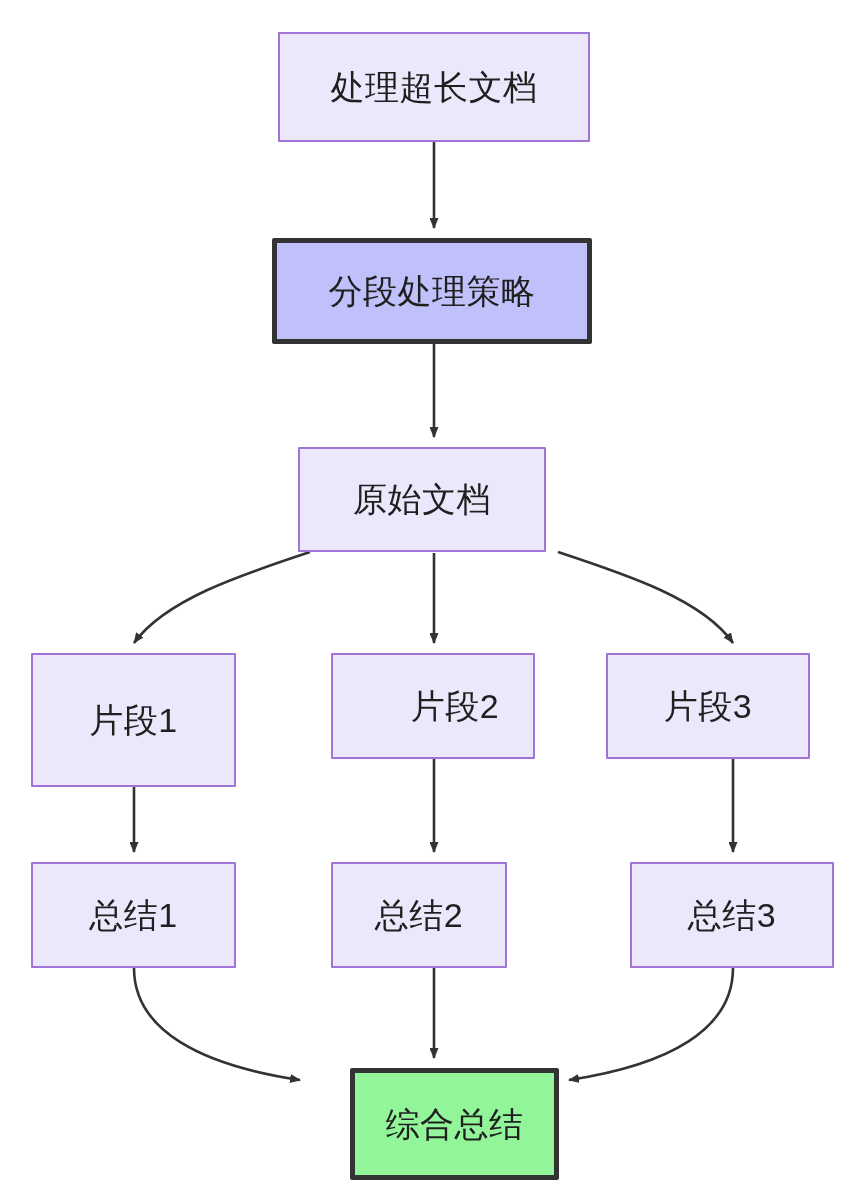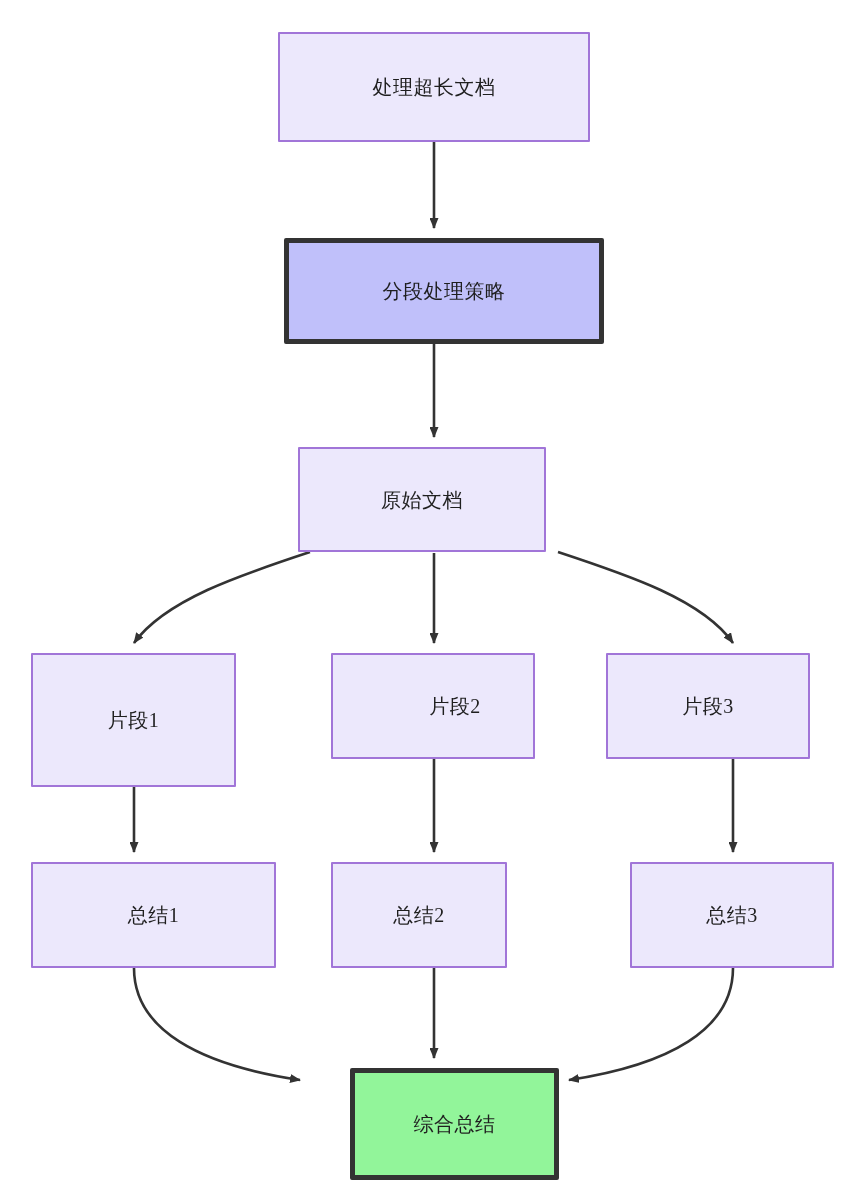--- a/index.html
+++ b/index.html
@@ -30,26 +30,25 @@
   }
   .node {
     position: absolute;
     box-sizing: border-box;
     display: flex;
     align-items: center;
     justify-content: center;
     text-align: center;
   }
   .node-label {
-    font-size: 20px;
+    font-size: 34px;
     line-height: 1.2;
     color: #1f1f1f;
     letter-spacing: 0.5px;
     white-space: nowrap;
-    font-family: Liberation Serif, serif;
   }
   .node.plain {
     background: #ece8fc;
     border: 2px solid #a175d8;
     border-radius: 1px;
   }
   .node.emphasis {
     background: #c0c0fa;
     border: 5px solid #333333;
     border-radius: 2px;
@@ -83,36 +82,36 @@
         <path d="M 134 968 C 134 1030, 200 1065, 300 1080" fill="none" stroke="#333333" stroke-width="2.6" stroke-linecap="butt" marker-end="url(#arrowhead)"></path>
         <path d="M 434 968 L 434 1058" fill="none" stroke="#333333" stroke-width="2.6" stroke-linecap="butt" marker-end="url(#arrowhead)"></path>
         <path d="M 733 968 C 733 1030, 668 1065, 569 1080" fill="none" stroke="#333333" stroke-width="2.6" stroke-linecap="butt" marker-end="url(#arrowhead)"></path>
       </g>
   </svg>
 
   <div id="nodes-group">
       <div class="node plain" style="left: 278px; top: 32px; width: 312px; height: 110px;">
         <span class="node-label">处理超长文档</span>
       </div>
-      <div class="node emphasis" style="left: 272px; top: 238px; width: 320px; height: 106px; margin-left: 12px;">
+      <div class="node emphasis" style="left: 272px; top: 238px; width: 320px; height: 106px;">
         <span class="node-label">分段处理策略</span>
       </div>
       <div class="node plain" style="left: 298px; top: 447px; width: 248px; height: 105px;">
         <span class="node-label">原始文档</span>
       </div>
       <div class="node plain" style="left: 31px; top: 653px; width: 205px; height: 134px;">
         <span class="node-label">片段1</span>
       </div>
       <div class="node plain" style="left: 331px; top: 653px; width: 204px; height: 106px; padding-left: 44px;">
         <span class="node-label">片段2</span>
       </div>
       <div class="node plain" style="left: 606px; top: 653px; width: 204px; height: 106px;">
         <span class="node-label">片段3</span>
       </div>
-      <div class="node plain" style="left: 31px; top: 862px; width: 245px; height: 106px;">
+      <div class="node plain" style="left: 31px; top: 862px; width: 205px; height: 106px;">
         <span class="node-label">总结1</span>
       </div>
       <div class="node plain" style="left: 331px; top: 862px; width: 176px; height: 106px;">
         <span class="node-label">总结2</span>
       </div>
       <div class="node plain" style="left: 630px; top: 862px; width: 204px; height: 106px;">
         <span class="node-label">总结3</span>
       </div>
       <div class="node result" style="left: 310px; top: 1068px; width: 209px; height: 112px; margin-left: 40px;">
         <span class="node-label">综合总结</span>

